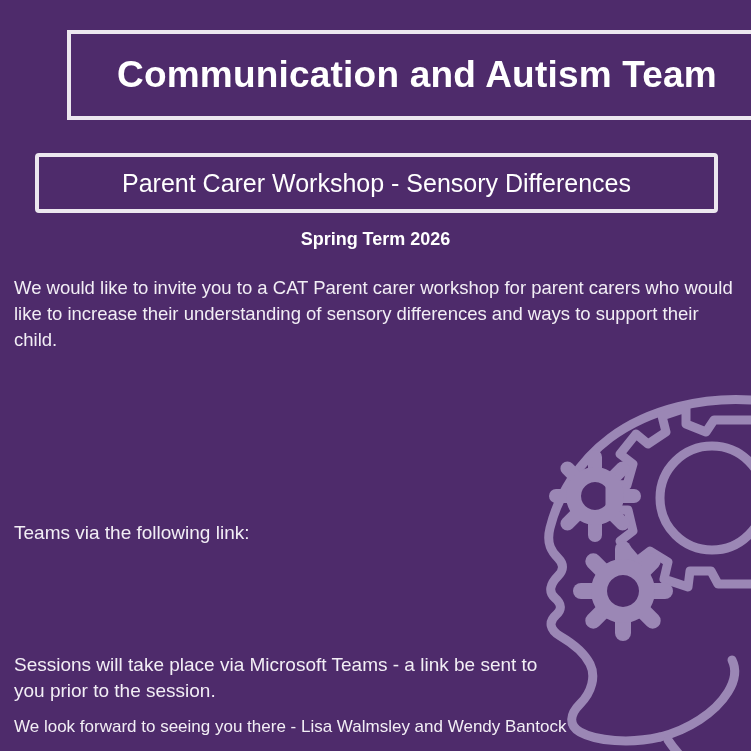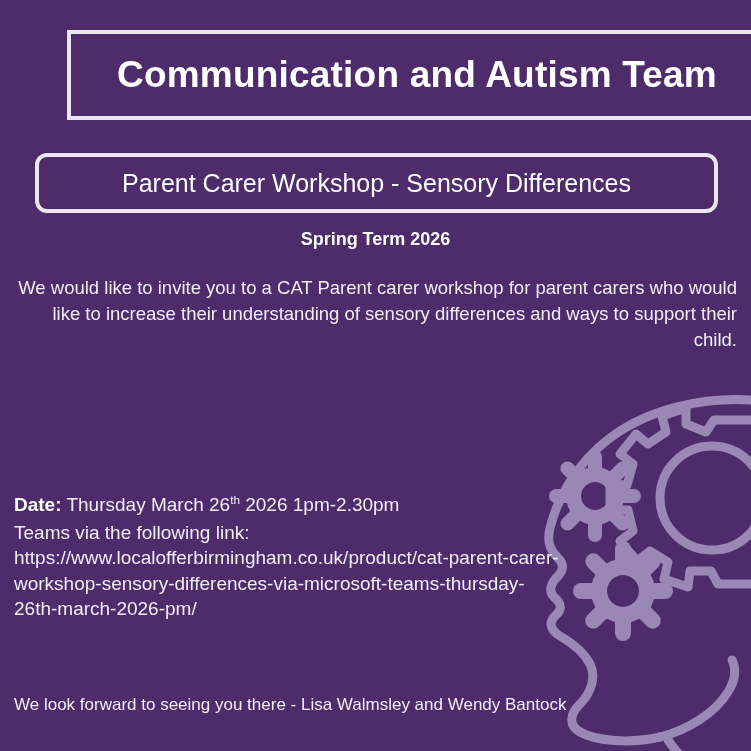--- a/index.html
+++ b/index.html
@@ -52,21 +52,21 @@
 
   
   .subtitle-box {
     position: absolute;
     left: 35px;
     top: 153px;
     width: 683px;
     height: 60px;
     box-sizing: border-box;
     border: 4px solid #ECE7EF;
-    border-radius: 12px;
+    border-radius: 4px;
     display: flex;
     align-items: center;
     justify-content: center;
   }
   .subtitle-text {
     font-size: 25px;
     font-weight: 400;
     color: #FFFFFF;
     white-space: nowrap;
   }
@@ -81,21 +81,21 @@
     font-size: 18px;
     font-weight: 700;
     color: #FFFFFF;
   }
 
   
   .para-center {
     position: absolute;
     left: 14px;
     width: 723px;
-    text-align: right;
+    text-align: left;
     font-size: 18.5px;
     line-height: 26px;
     color: #F2EEF5;
     font-weight: 400;
   }
   #para-invite { top: 275px; }
   #para-support { top: 371px; }
   #para-welcome { top: 444px; }
 
   
@@ -105,21 +105,21 @@
     font-size: 19px;
     line-height: 25.5px;
     color: #F2EEF5;
     font-weight: 400;
     text-align: left;
   }
   #block-date   { top: 492px; width: 540px; }
   #block-link   { top: 520px; width: 540px; }
   #block-url    { top: 545px; width: 545px; word-break: break-word; }
   #block-teams  { top: 652px; width: 535px; }
-  #block-signoff{ top: 692px; width: 560px; font-size: 17px; }
+  #block-signoff{ top: 714px; width: 560px; font-size: 17px; }
 
   .bold-label { font-weight: 700; color: #FFFFFF; }
   sup.ord {
     font-size: 0.62em;
     vertical-align: super;
     line-height: 0;
   }
 </style>
 </head>
 <body>
@@ -198,24 +198,21 @@
   </div>
 
   <div class="subtitle-box">
     <span class="subtitle-text">Parent Carer Workshop - Sensory Differences</span>
   </div>
 
   <div class="term-line">Spring Term 2026</div>
 
   <div class="para-center" id="para-invite">We would like to invite you to a CAT Parent carer workshop for parent carers who would like to increase their understanding of sensory differences and ways to support their child.</div>
 
-  <div class="left-block" id="block-date">
-    <span class="bold-label">Date:</span><span> Thursday March 26</span><sup class="ord">th</sup><span> 2026  1pm-2.30pm</span>
-  </div>
 
   <div class="left-block" id="block-link">Teams via the following link:</div>
 
-  <div class="left-block" id="block-url">https://www.localofferbirmingham.co.uk/product/cat-parent-carer-workshop-sensory-differences-via-microsoft-teams-thursday-26th-march-2026-pm/</div>
-
+
+  <div class="left-block" id="block-teams">Sessions will take place via Microsoft Teams - a link be sent to you prior to the session.</div>
 
   <div class="left-block" id="block-signoff">We look forward to seeing you there - Lisa Walmsley and Wendy Bantock</div>
 
 </div>
 
 </body></html>

